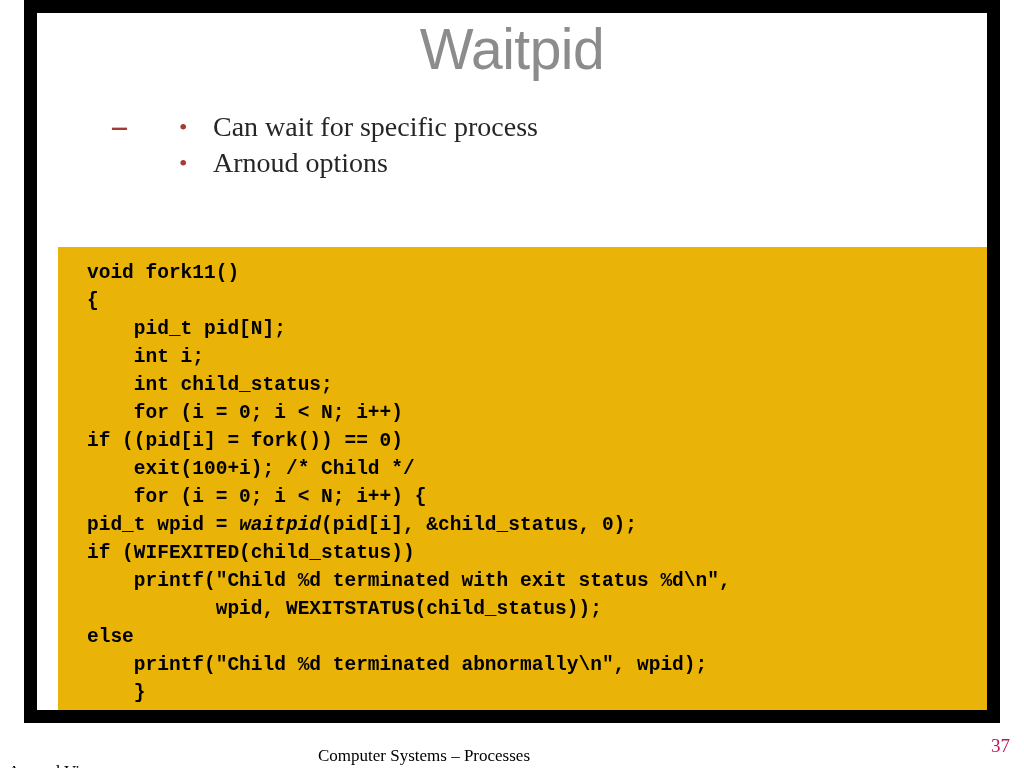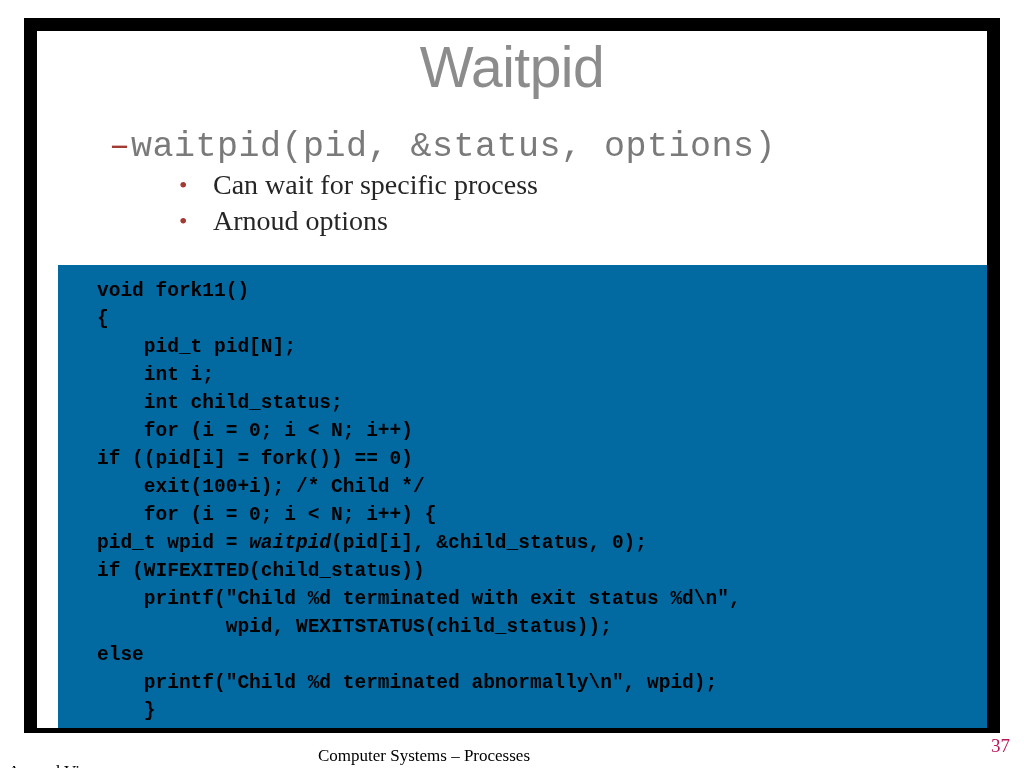--- a/index.html
+++ b/index.html
@@ -13,21 +13,21 @@
     height: 768px;
     overflow: hidden;
     font-family: "Liberation Serif", serif;
     position: relative;
   }
 
   
   #slide-frame {
     position: absolute;
     left: 24px;
-    top: 18px;
+    top: 0;
     width: 976px;
     height: 723px;
     box-sizing: border-box;
     border: 13px solid #000000;
     background: #ffffff;
     overflow: hidden;
   }
   #slide-body {
     position: absolute;
     left: 0;
@@ -102,23 +102,23 @@
     margin-left: 34px;
   }
 
   
   #code-block {
     position: absolute;
     left: 21px;
     top: 234px;
     width: 929px;
     height: 476px;
-    background: #0369a1;
+    background: #eab308;
     box-sizing: border-box;
-    padding: 12px 0 0 39px;
+    padding: 12px 0 0 29px;
   }
   #code-lines {
     font-family: "Liberation Mono", monospace;
     font-size: 19.5px;
     line-height: 28px;
     font-weight: bold;
     color: #000000;
     white-space: pre;
     letter-spacing: 0px;
   }
@@ -168,21 +168,21 @@
 <body>
 
 <div id="slide-frame">
   <div id="slide-body">
 
     <div id="slide-title">Waitpid</div>
 
     <div id="bullet-list">
 
       <div class="lvl1">
-        <span class="dash">–</span><span class="lvl1-text">waitpid(pid, &amp;status, options)</span>
+        <span class="dash">–</span>
       </div>
 
       <div class="lvl2">
         <span class="dot">•</span><span class="lvl2-text">Can wait for specific process</span>
       </div>
 
       <div class="lvl2">
         <span class="dot">•</span><span class="lvl2-text">Arnoud options</span>
       </div>
 

